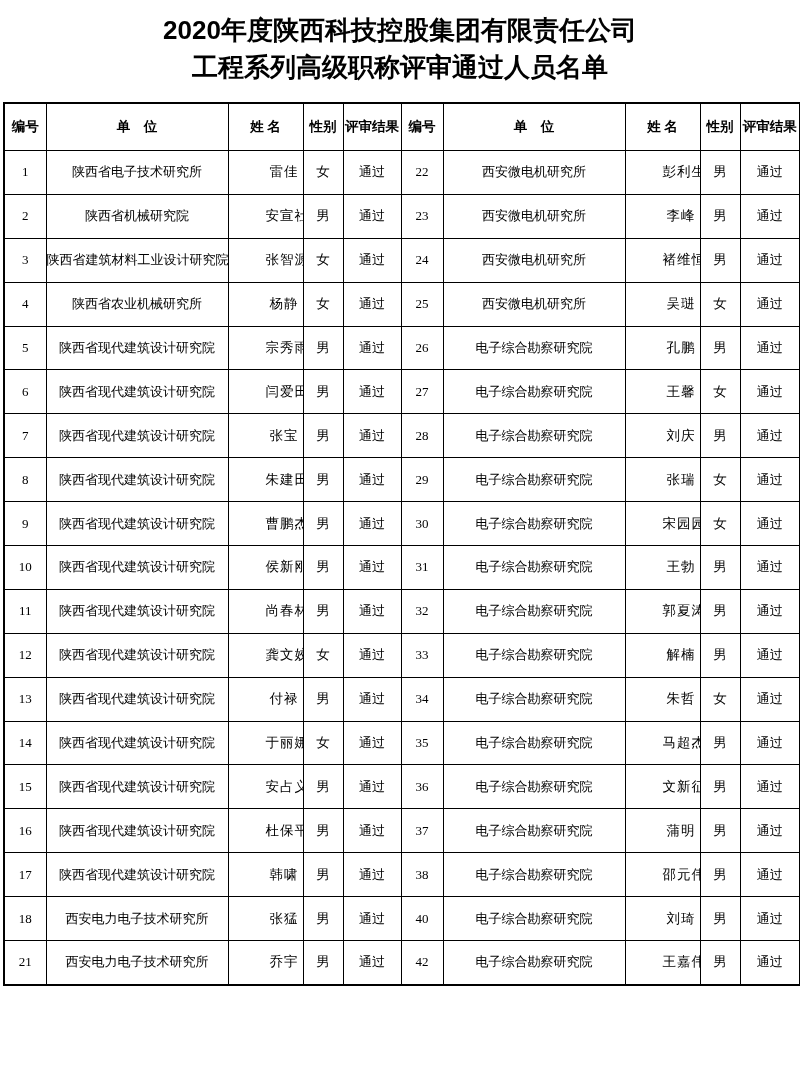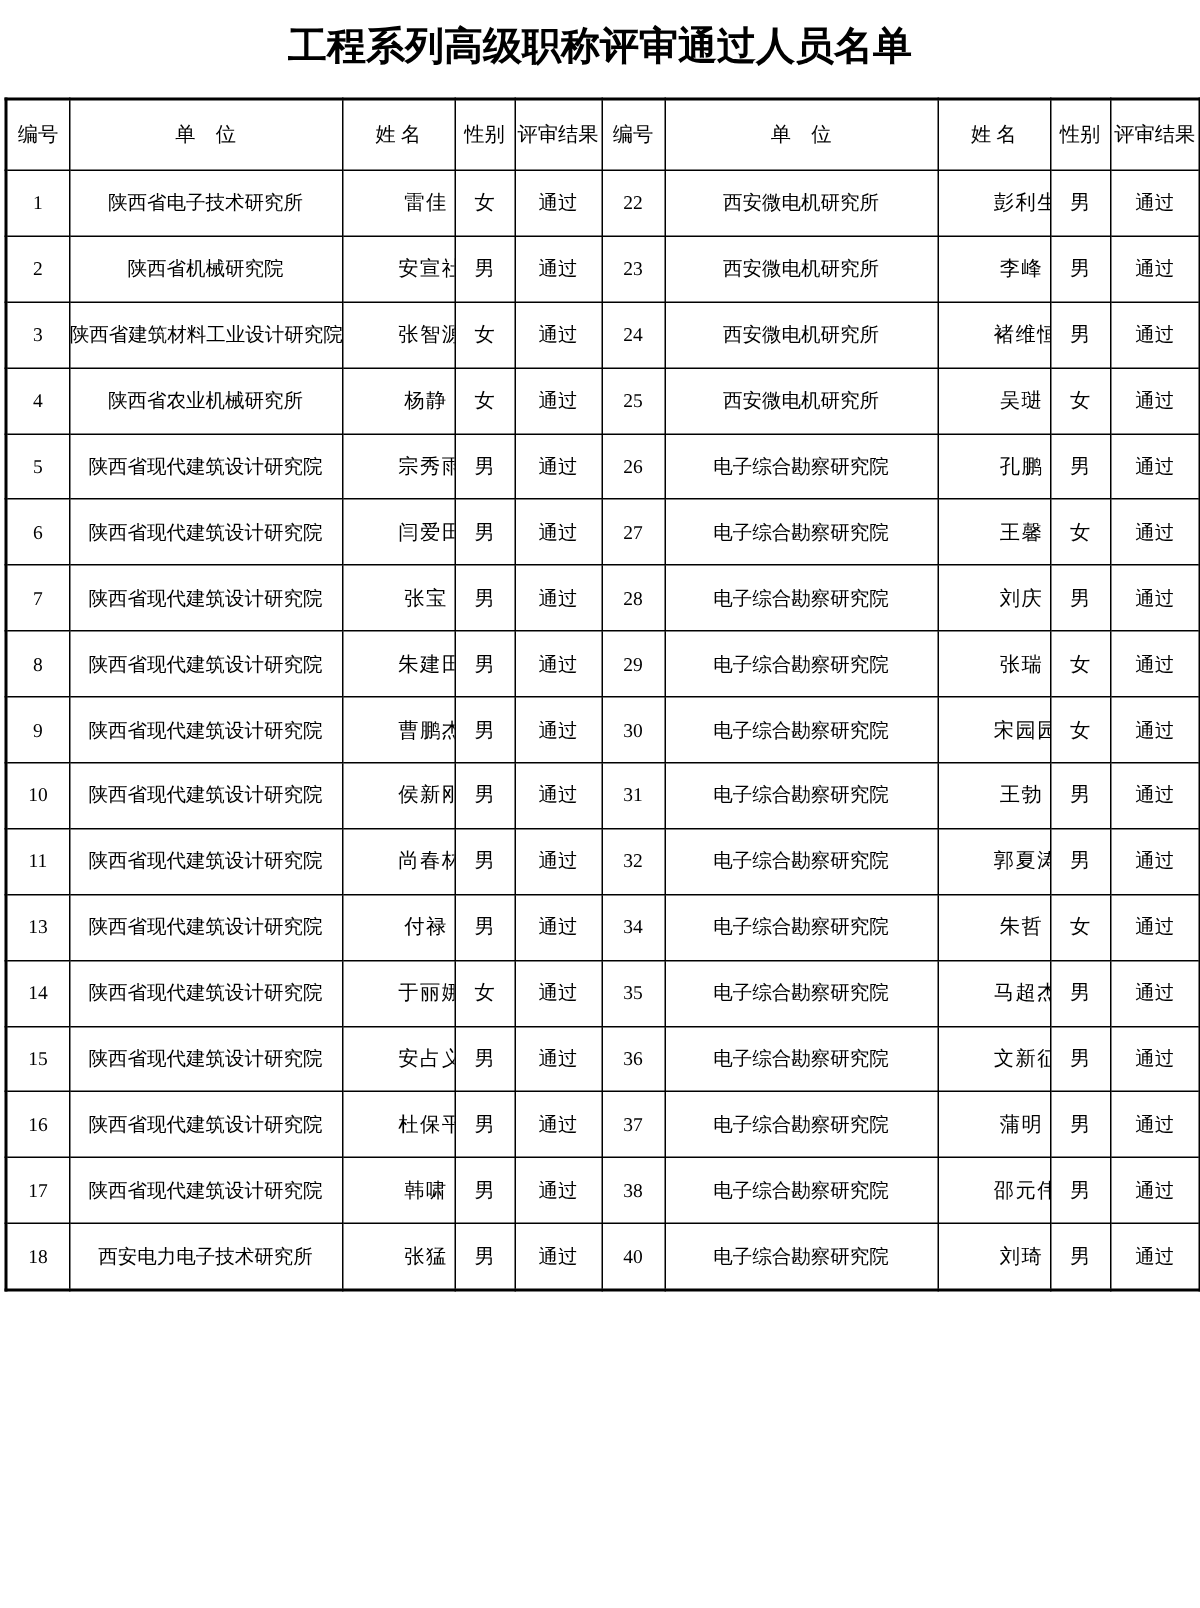--- a/index.html
+++ b/index.html
@@ -34,38 +34,39 @@
   .roster-table td {
     border: 1px solid #000;
     text-align: center;
     vertical-align: middle;
     padding: 0;
     overflow: hidden;
     white-space: nowrap;
   }
   .roster-table thead th {
     height: 46px;
-    font-weight: normal;
+    font-weight: bold;
     font-size: 13.5px;
     margin-top: 40px;
   }
   .roster-table tbody td {
     height: 42.9px;
     font-size: 13.5px;
   }
   .roster-table .c-no     { font-size: 13px; }
   .roster-table .c-unit   { font-size: 13px; }
   .roster-table .c-name   { letter-spacing: 1px; padding-left: 37px; }
   .roster-table .c-result { font-size: 13px; margin-left: 12px; }
   th.h-result { font-size: 12.5px; }
 </style>
 </head>
 <body>
 
 <div class="doc-title">
+  <div>2020年度陕西科技控股集团有限责任公司</div>
   <div>工程系列高级职称评审通过人员名单</div>
 </div>
 
 <table class="roster-table">
   <colgroup>
     <col style="width:42px">
       <col style="width:182px">
       <col style="width:75px">
       <col style="width:40px">
       <col style="width:58px">
@@ -216,20 +217,32 @@
         <td class="c-name">尚春林</td>
         <td class="c-gender">男</td>
         <td class="c-result">通过</td>
         <td class="c-no">32</td>
         <td class="c-unit">电子综合勘察研究院</td>
         <td class="c-name">郭夏涛</td>
         <td class="c-gender">男</td>
         <td class="c-result">通过</td>
       </tr>
       <tr>
+        <td class="c-no">12</td>
+        <td class="c-unit">陕西省现代建筑设计研究院</td>
+        <td class="c-name">龚文姣</td>
+        <td class="c-gender">女</td>
+        <td class="c-result">通过</td>
+        <td class="c-no">33</td>
+        <td class="c-unit">电子综合勘察研究院</td>
+        <td class="c-name">解楠</td>
+        <td class="c-gender">男</td>
+        <td class="c-result">通过</td>
+      </tr>
+      <tr>
         <td class="c-no">13</td>
         <td class="c-unit">陕西省现代建筑设计研究院</td>
         <td class="c-name">付禄</td>
         <td class="c-gender">男</td>
         <td class="c-result">通过</td>
         <td class="c-no">34</td>
         <td class="c-unit">电子综合勘察研究院</td>
         <td class="c-name">朱哲</td>
         <td class="c-gender">女</td>
         <td class="c-result">通过</td>
@@ -284,17 +297,29 @@
       </tr>
       <tr>
         <td class="c-no">18</td>
         <td class="c-unit">西安电力电子技术研究所</td>
         <td class="c-name">张猛</td>
         <td class="c-gender">男</td>
         <td class="c-result">通过</td>
         <td class="c-no">40</td>
         <td class="c-unit">电子综合勘察研究院</td>
         <td class="c-name">刘琦</td>
+        <td class="c-gender">男</td>
+        <td class="c-result">通过</td>
+      </tr>
+      <tr>
+        <td class="c-no">21</td>
+        <td class="c-unit">西安电力电子技术研究所</td>
+        <td class="c-name">乔宇</td>
+        <td class="c-gender">男</td>
+        <td class="c-result">通过</td>
+        <td class="c-no">42</td>
+        <td class="c-unit">电子综合勘察研究院</td>
+        <td class="c-name">王嘉伟</td>
         <td class="c-gender">男</td>
         <td class="c-result">通过</td>
       </tr>
     </tbody>
 </table>
 
 </body></html>

